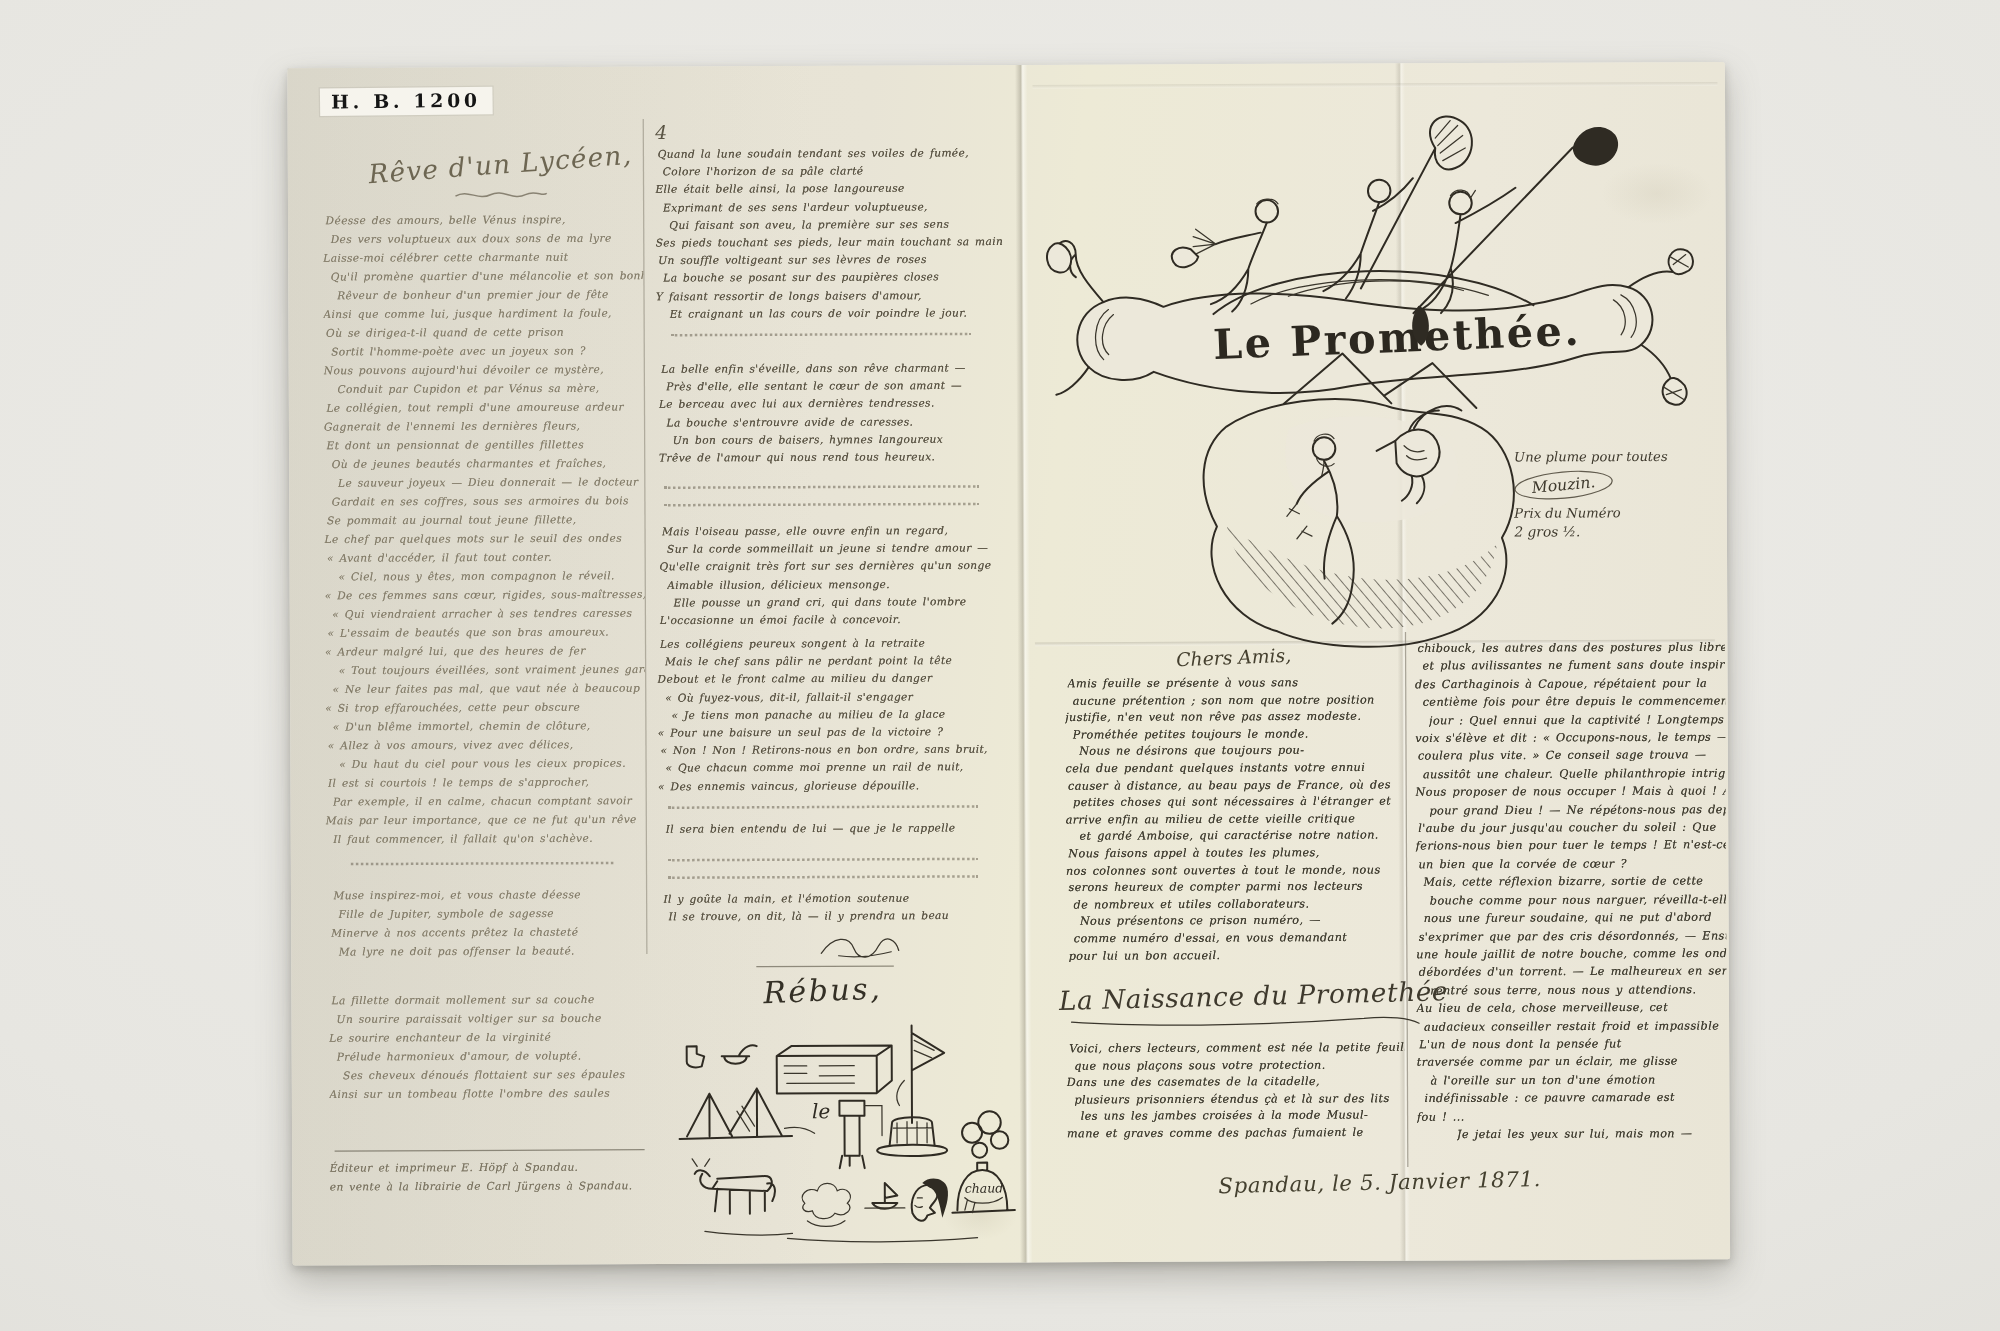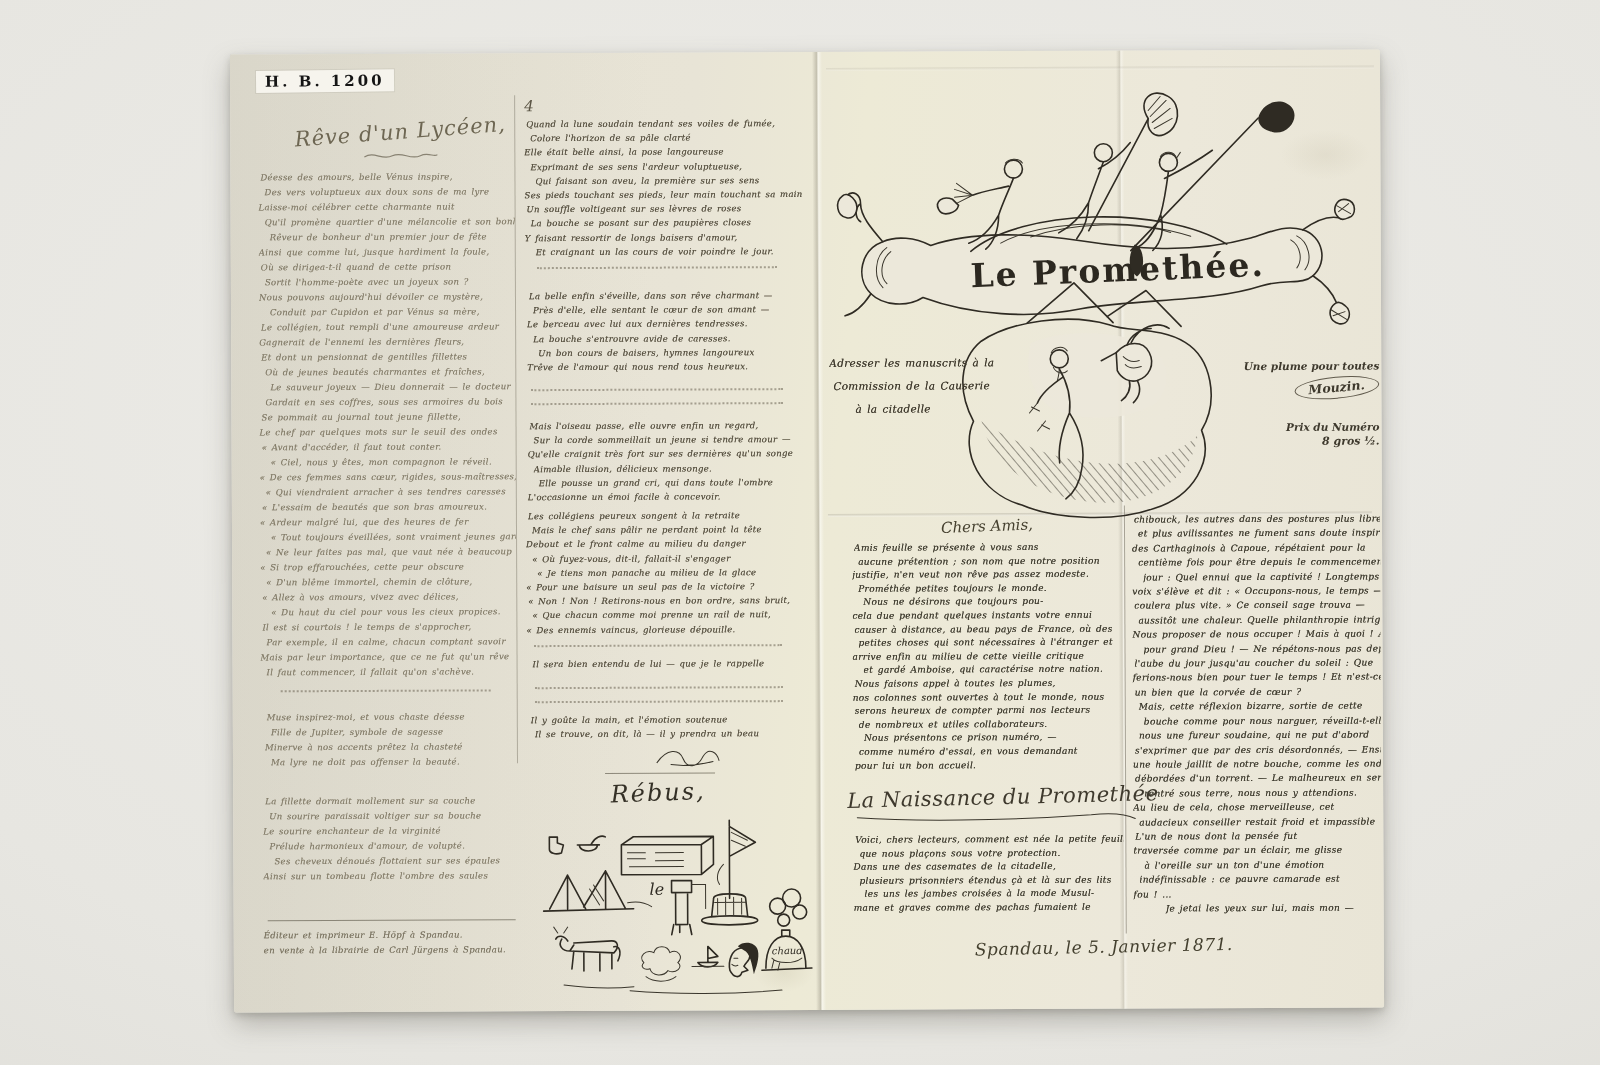--- a/index.html
+++ b/index.html
@@ -44,25 +44,25 @@
   .flourish{stroke:rgba(100,93,75,.7);fill:none;stroke-width:1.2;}
   .pagenum{position:absolute;left:294px;top:44px;font-style:italic;font-size:15px;color:#5a5444;}
   .salut{position:absolute;left:650px;top:466px;width:210px;text-align:center;
     font-style:italic;font-size:15px;color:#45402f;transform:rotate(-2deg);}
   .naissance{position:absolute;left:614px;top:734px;width:300px;white-space:nowrap;
     font-style:italic;font-size:21px;color:#3e392d;transform:rotate(-1.2deg);letter-spacing:.5px;}
   .dateline{position:absolute;left:690px;top:886px;width:360px;text-align:center;
     font-style:italic;font-size:17px;color:#44402f;letter-spacing:.5px;transform:rotate(-1deg);}
   .rebus-title{position:absolute;left:330px;top:726px;width:190px;text-align:center;
     font-style:italic;font-size:24px;letter-spacing:2px;color:#343026;transform:rotate(-2deg);}
-  .motto{position:absolute;left:980px;top:310px;width:168px;text-align:right;color:#3e392d;font-weight:bold;}
+  .motto{position:absolute;left:980px;top:310px;width:168px;text-align:left;color:#3e392d;}
   .motto .m1{font-style:italic;font-size:10.5px;}
   .oval{display:inline-block;margin-top:5px;border:1.2px solid rgba(62,56,42,.8);border-radius:50%;
     padding:2px 13px 3px;font-style:italic;font-size:12.5px;transform:rotate(-5deg);}
-  .m2{margin-top:22px;font-style:italic;font-size:10.5px;}
+  .m2{margin-top:6px;font-style:italic;font-size:10.5px;}
   .m3{margin-top:2px;font-style:italic;font-size:11px;}
   .imprint{position:absolute;left:30px;top:874px;width:262px;}
   .imprint .hl{font-size:8.5px;line-height:15px;color:rgba(120,113,94,.85);}
   .hr1{position:absolute;left:34px;top:866px;width:248px;height:0;border-top:1.5px solid rgba(70,64,50,.55);}
   .hr2{position:absolute;left:372px;top:720px;width:110px;height:0;border-top:1.2px solid rgba(70,64,50,.55);}
   .sketch{position:absolute;}
   .ink{stroke:#2f2b23;fill:none;stroke-width:1.6;stroke-linecap:round;stroke-linejoin:round;}
   .ink-thin{stroke:#3a362c;fill:none;stroke-width:1;stroke-linecap:round;}
   .ink-fill{fill:#2f2b23;}
   .paperfill{fill:#ece8da;}
@@ -329,31 +329,26 @@
           <path class="ink-thin" d="M206 312 L198 322 M200 316 L208 320 M214 330 L206 340 M210 334 L218 338"></path>
         </g>
         <g>
           <path class="ink" d="M285 262 C296 250 312 250 318 262 C324 274 318 286 306 290 C298 292 290 288 286 280 Z"></path>
           <path class="ink" d="M300 252 C308 236 326 230 338 238 M296 254 C300 244 310 238 320 238 M285 262 L270 270 M306 290 C310 298 308 306 302 312 M298 290 C300 298 296 306 290 310"></path>
           <path class="ink-thin" d="M292 266 C296 270 302 272 308 270 M294 274 C298 278 304 278 310 276"></path>
         </g>
       </g>
     </svg>
 
-    <div class="block jit addr" style="left:598px;top:300px;width:220px;">
-        <div class="hl">Adresser les manuscrits à la</div>
-        <div class="hl">Commission de la Causerie</div>
-        <div class="hl">à la citadelle</div>
-      </div>
 
     <div class="motto">
       <div class="m1">Une plume pour toutes</div>
       <span class="oval">Mouzin.</span>
       <div class="m2">Prix du Numéro</div>
-      <div class="m3">8 gros ½.</div>
+      <div class="m3">2 gros ½.</div>
     </div>
 
     <div class="salut">Chers Amis,</div>
     <div class="block jit ra" style="left:622px;top:490px;width:264px;">
         <div class="hl">Amis feuille se présente à vous sans</div>
         <div class="hl">aucune prétention ; son nom que notre position</div>
         <div class="hl">justifie, n'en veut non rêve pas assez modeste.</div>
         <div class="hl">Prométhée petites toujours le monde.</div>
         <div class="hl">Nous ne désirons que toujours pou-</div>
         <div class="hl">cela due pendant quelques instants votre ennui</div>

